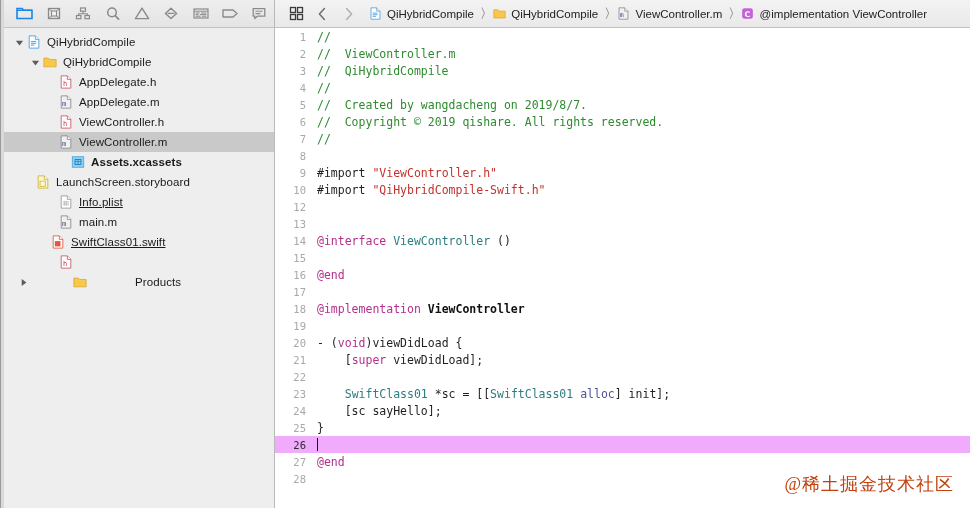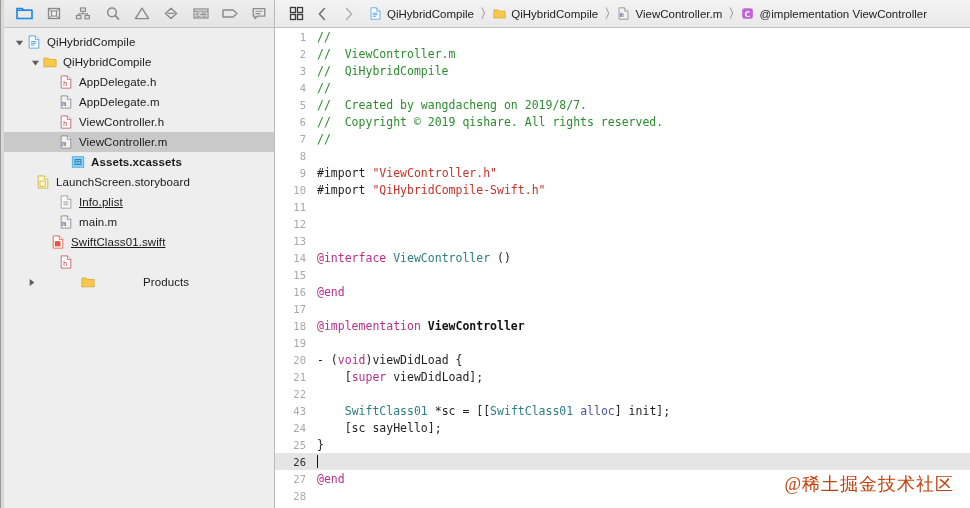--- a/index.html
+++ b/index.html
@@ -87,21 +87,21 @@
 
   
   .code-area {
     flex:1 1 auto; position:relative; overflow:hidden;
     background:#ffffff;
   }
   .code-line {
     position:relative; height:17px; display:flex; align-items:center;
     font-family:"DejaVu Sans Mono", monospace; font-size:11.5px;
   }
-  .code-line.current { background:#e5e5e5; }
+  .code-line.current { background:#f0abfc; }
   .lineno {
     width:42px; flex:0 0 42px; text-align:right; padding-right:11px;
     color:#a8a8a8; font-family:"DejaVu Sans Mono", monospace;
     font-size:10.5px; user-select:none;
   }
   .code-line.current .lineno { color:#2b2b2b; }
   .ltext { white-space:pre; color:#1f1f1f; }
   .cmt  { color:#2e8b30; }
   .kw   { color:#b4308c; }
   .str  { color:#c3332c; }
@@ -330,21 +330,21 @@
         <div class="row" style="padding-left: 40px;">
           <span class="disc"></span>
           <span class="ficon">
             <svg width="14" height="14" viewBox="0 0 16 16">
               <path d="M2.5 1h7l4 4v10h-11z" fill="#ffffff" stroke="#c85b6a" stroke-width="1"></path>
      <path d="M9.5 1v4h4" fill="#ffffff" stroke="#c85b6a" stroke-width="1"></path>
               <text x="4.6" y="12.4" font-family="DejaVu Sans Mono, monospace" font-size="8" fill="#c0394b">h</text>
             </svg>
           </span>
         </div>
-        <div class="row" style="padding-left: 20px; gap: 42px;">
+        <div class="row" style="padding-left: 12px; gap: 42px;">
           <span class="disc">
             <svg width="9" height="9" viewBox="0 0 10 10">
               <path d="M3 1v8l5.2-4z" fill="#5c5c5c"></path>
             </svg>
           </span>
           <span class="ficon">
             <svg width="14" height="14" viewBox="0 0 16 16">
               <path d="M1 3.5h5l1.4 1.6H15v8.4H1z" fill="#f7c84a" stroke="#d8a72e" stroke-width="0.9" stroke-linejoin="round"></path>
             </svg>
           </span>
@@ -453,24 +453,20 @@
         </div>
         <div class="code-line">
           <span class="lineno">9</span>
           <span class="ltext"><span class="pre">#import </span><span class="str">"ViewController.h"</span></span>
         </div>
         <div class="code-line">
           <span class="lineno">10</span>
           <span class="ltext"><span class="pre">#import </span><span class="str">"QiHybridCompile-Swift.h"</span></span>
         </div>
         <div class="code-line">
-          <span class="lineno">11</span>
-          <span class="ltext"></span>
-        </div>
-        <div class="code-line">
           <span class="lineno">12</span>
           <span class="ltext"></span>
         </div>
         <div class="code-line">
           <span class="lineno">13</span>
           <span class="ltext"></span>
         </div>
         <div class="code-line">
           <span class="lineno">14</span>
           <span class="ltext"><span class="kw">@interface </span><span class="cls">ViewController</span><span class="pre"> ()</span></span>
@@ -501,21 +497,21 @@
         </div>
         <div class="code-line">
           <span class="lineno">21</span>
           <span class="ltext"><span class="pre">    [</span><span class="kw">super</span><span class="pre"> viewDidLoad];</span></span>
         </div>
         <div class="code-line">
           <span class="lineno">22</span>
           <span class="ltext"></span>
         </div>
         <div class="code-line">
-          <span class="lineno">43</span>
+          <span class="lineno">23</span>
           <span class="ltext"><span class="pre">    </span><span class="cls">SwiftClass01</span><span class="pre"> *sc = [[</span><span class="cls">SwiftClass01</span><span class="pre"> </span><span class="meth">alloc</span><span class="pre">] init];</span></span>
         </div>
         <div class="code-line">
           <span class="lineno">24</span>
           <span class="ltext"><span class="pre">    [sc sayHello];</span></span>
         </div>
         <div class="code-line">
           <span class="lineno">25</span>
           <span class="ltext"><span class="pre">}</span></span>
         </div>

